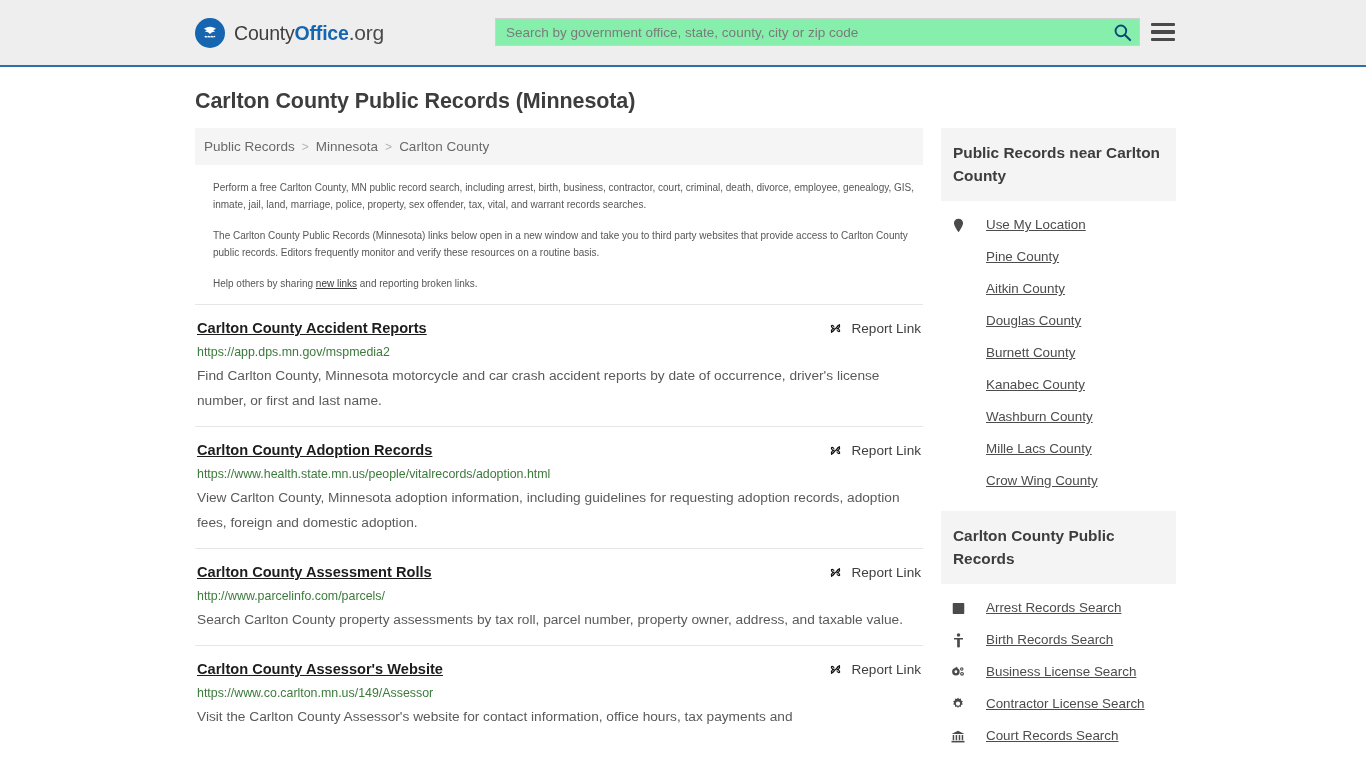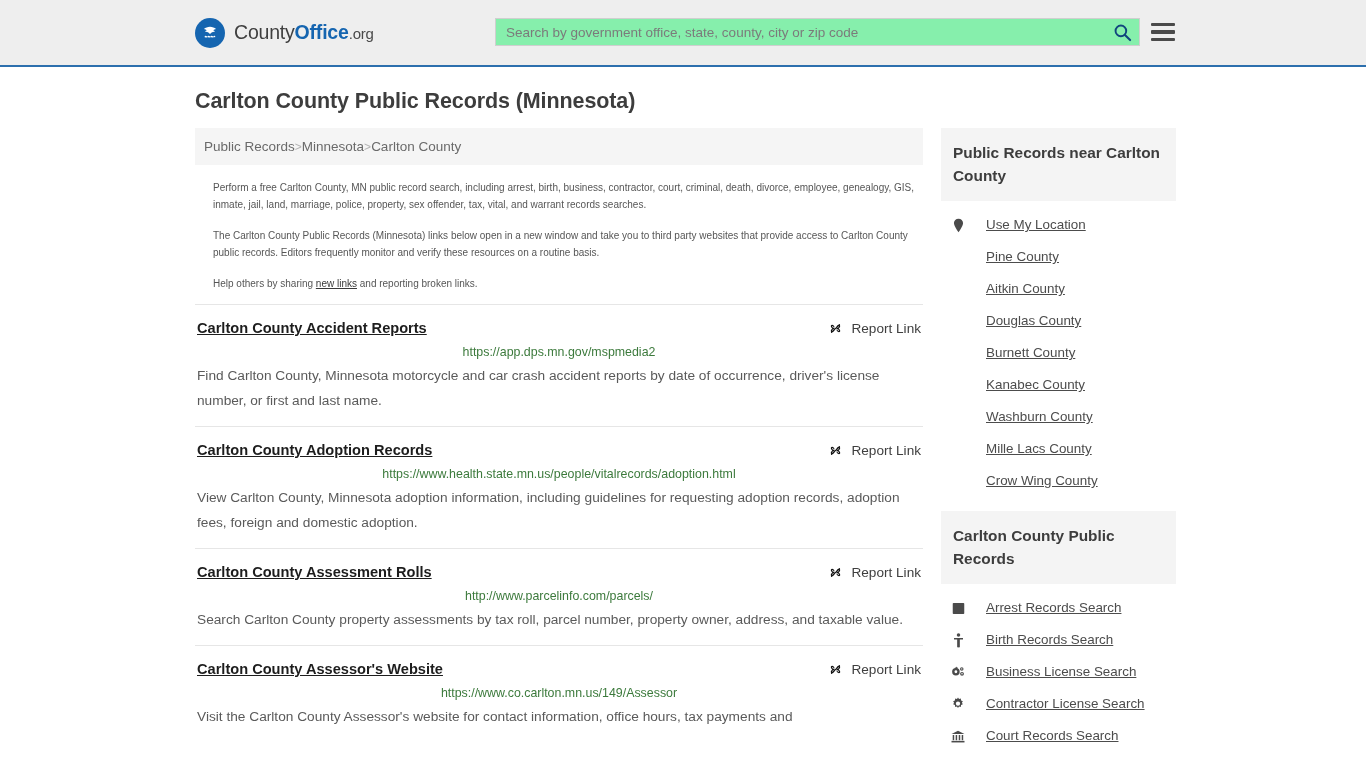--- a/index.html
+++ b/index.html
@@ -39,21 +39,21 @@
   }
   .brand-text {
     font-size: 19.5px;
     letter-spacing: -0.2px;
     color: #3b3b3b;
     font-weight: 400;
     white-space: nowrap;
   }
   .brand-text .b-office { color: #1565b0; font-weight: 700; }
   .brand-text .b-county { font-weight: 400; color: #3f3f3f; }
-  .brand-text .b-org { font-size: 15px; color: #4a4a4a; }
+  .brand-text .b-org { font-size: 21px; color: #4a4a4a; }
 
   .search-wrap {
     position: absolute;
     left: 495px;
     top: 18px;
     width: 645px;
     height: 28px;
     display: flex;
     align-items: center;
     background: #86efac;
@@ -122,20 +122,21 @@
   .side-col { width: 235px; flex: none; }
 
   
   .breadcrumb {
     background: #f5f5f5;
     padding: 11px 9px;
     font-size: 13.5px;
     color: #6a6a6a;
     display: flex;
     align-items: center;
+    gap: 7px;
     flex-wrap: wrap;
   }
   .breadcrumb a {
     color: #6a6a6a;
     text-decoration: none;
   }
   .breadcrumb .sep { color: #b4b4b4; font-size: 12px; }
 
   
   .intro { padding: 14px 2px 0 2px; }
@@ -181,21 +182,20 @@
     padding-top: 1px;
   }
   .record-url {
     display: block;
     margin-top: 6px;
     font-size: 12.4px;
     color: #3c7a3c;
     line-height: 16px;
     text-decoration: none;
     word-break: break-all;
-    text-align: center;
   }
   .record-desc {
     margin: 3px 0 0 0;
     font-size: 13.7px;
     line-height: 25px;
     color: #5a5a5a;
   }
 
   
   .side-card { margin-bottom: 14px; }

